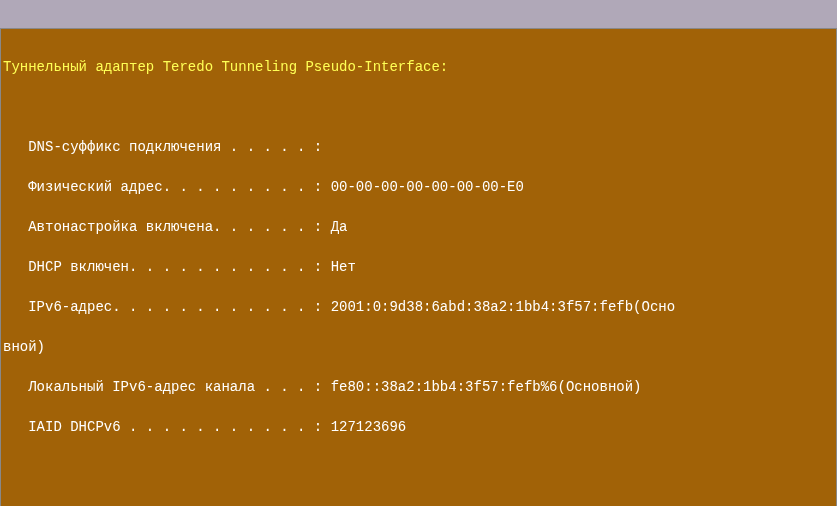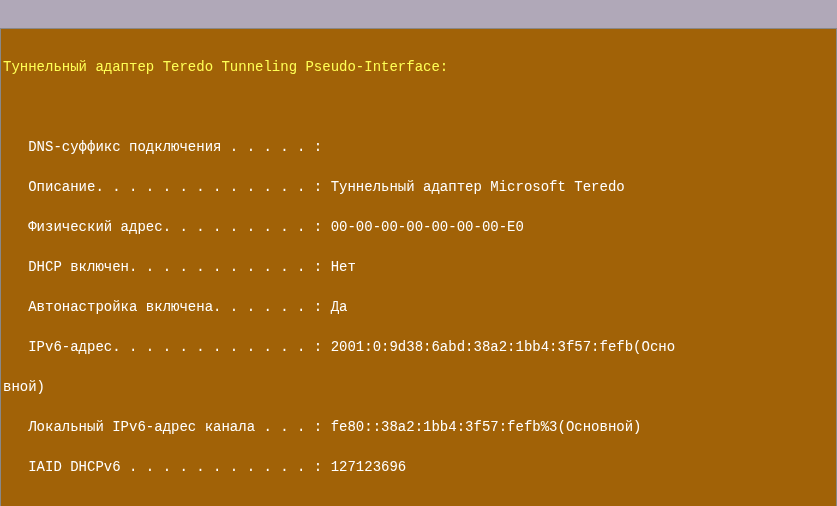--- a/index.html
+++ b/index.html
@@ -25,27 +25,26 @@
   .hdr { color: #ffff55; }
   .ln  { color: #ffffff; }
 </style>
 </head>
 <body>
 
 <div class="terminal">
 <div class="hdr">Туннельный адаптер Teredo Tunneling Pseudo-Interface:</div>
 <div class="ln"> </div>
 <div class="ln">   DNS-суффикс подключения . . . . . :</div>
-<div class="ln">   Описание. . . . . . . . . . . . . : Туннельный адаптер Microsoft Teredo</div>
 <div class="ln">   Физический адрес. . . . . . . . . : 00-00-00-00-00-00-00-E0</div>
+<div class="ln">   Автонастройка включена. . . . . . : Да</div>
 <div class="ln">   DHCP включен. . . . . . . . . . . : Нет</div>
-<div class="ln">   Автонастройка включена. . . . . . : Да</div>
 <div class="ln">   IPv6-адрес. . . . . . . . . . . . : 2001:0:9d38:6abd:38a2:1bb4:3f57:fefb(Осно</div>
 <div class="ln">вной)</div>
-<div class="ln">   Локальный IPv6-адрес канала . . . : fe80::38a2:1bb4:3f57:fefb%3(Основной)</div>
+<div class="ln">   Локальный IPv6-адрес канала . . . : fe80::38a2:1bb4:3f57:fefb%6(Основной)</div>
 <div class="ln">   IAID DHCPv6 . . . . . . . . . . . : 127123696</div>
 
 
 
 
 
 
 
 
 

